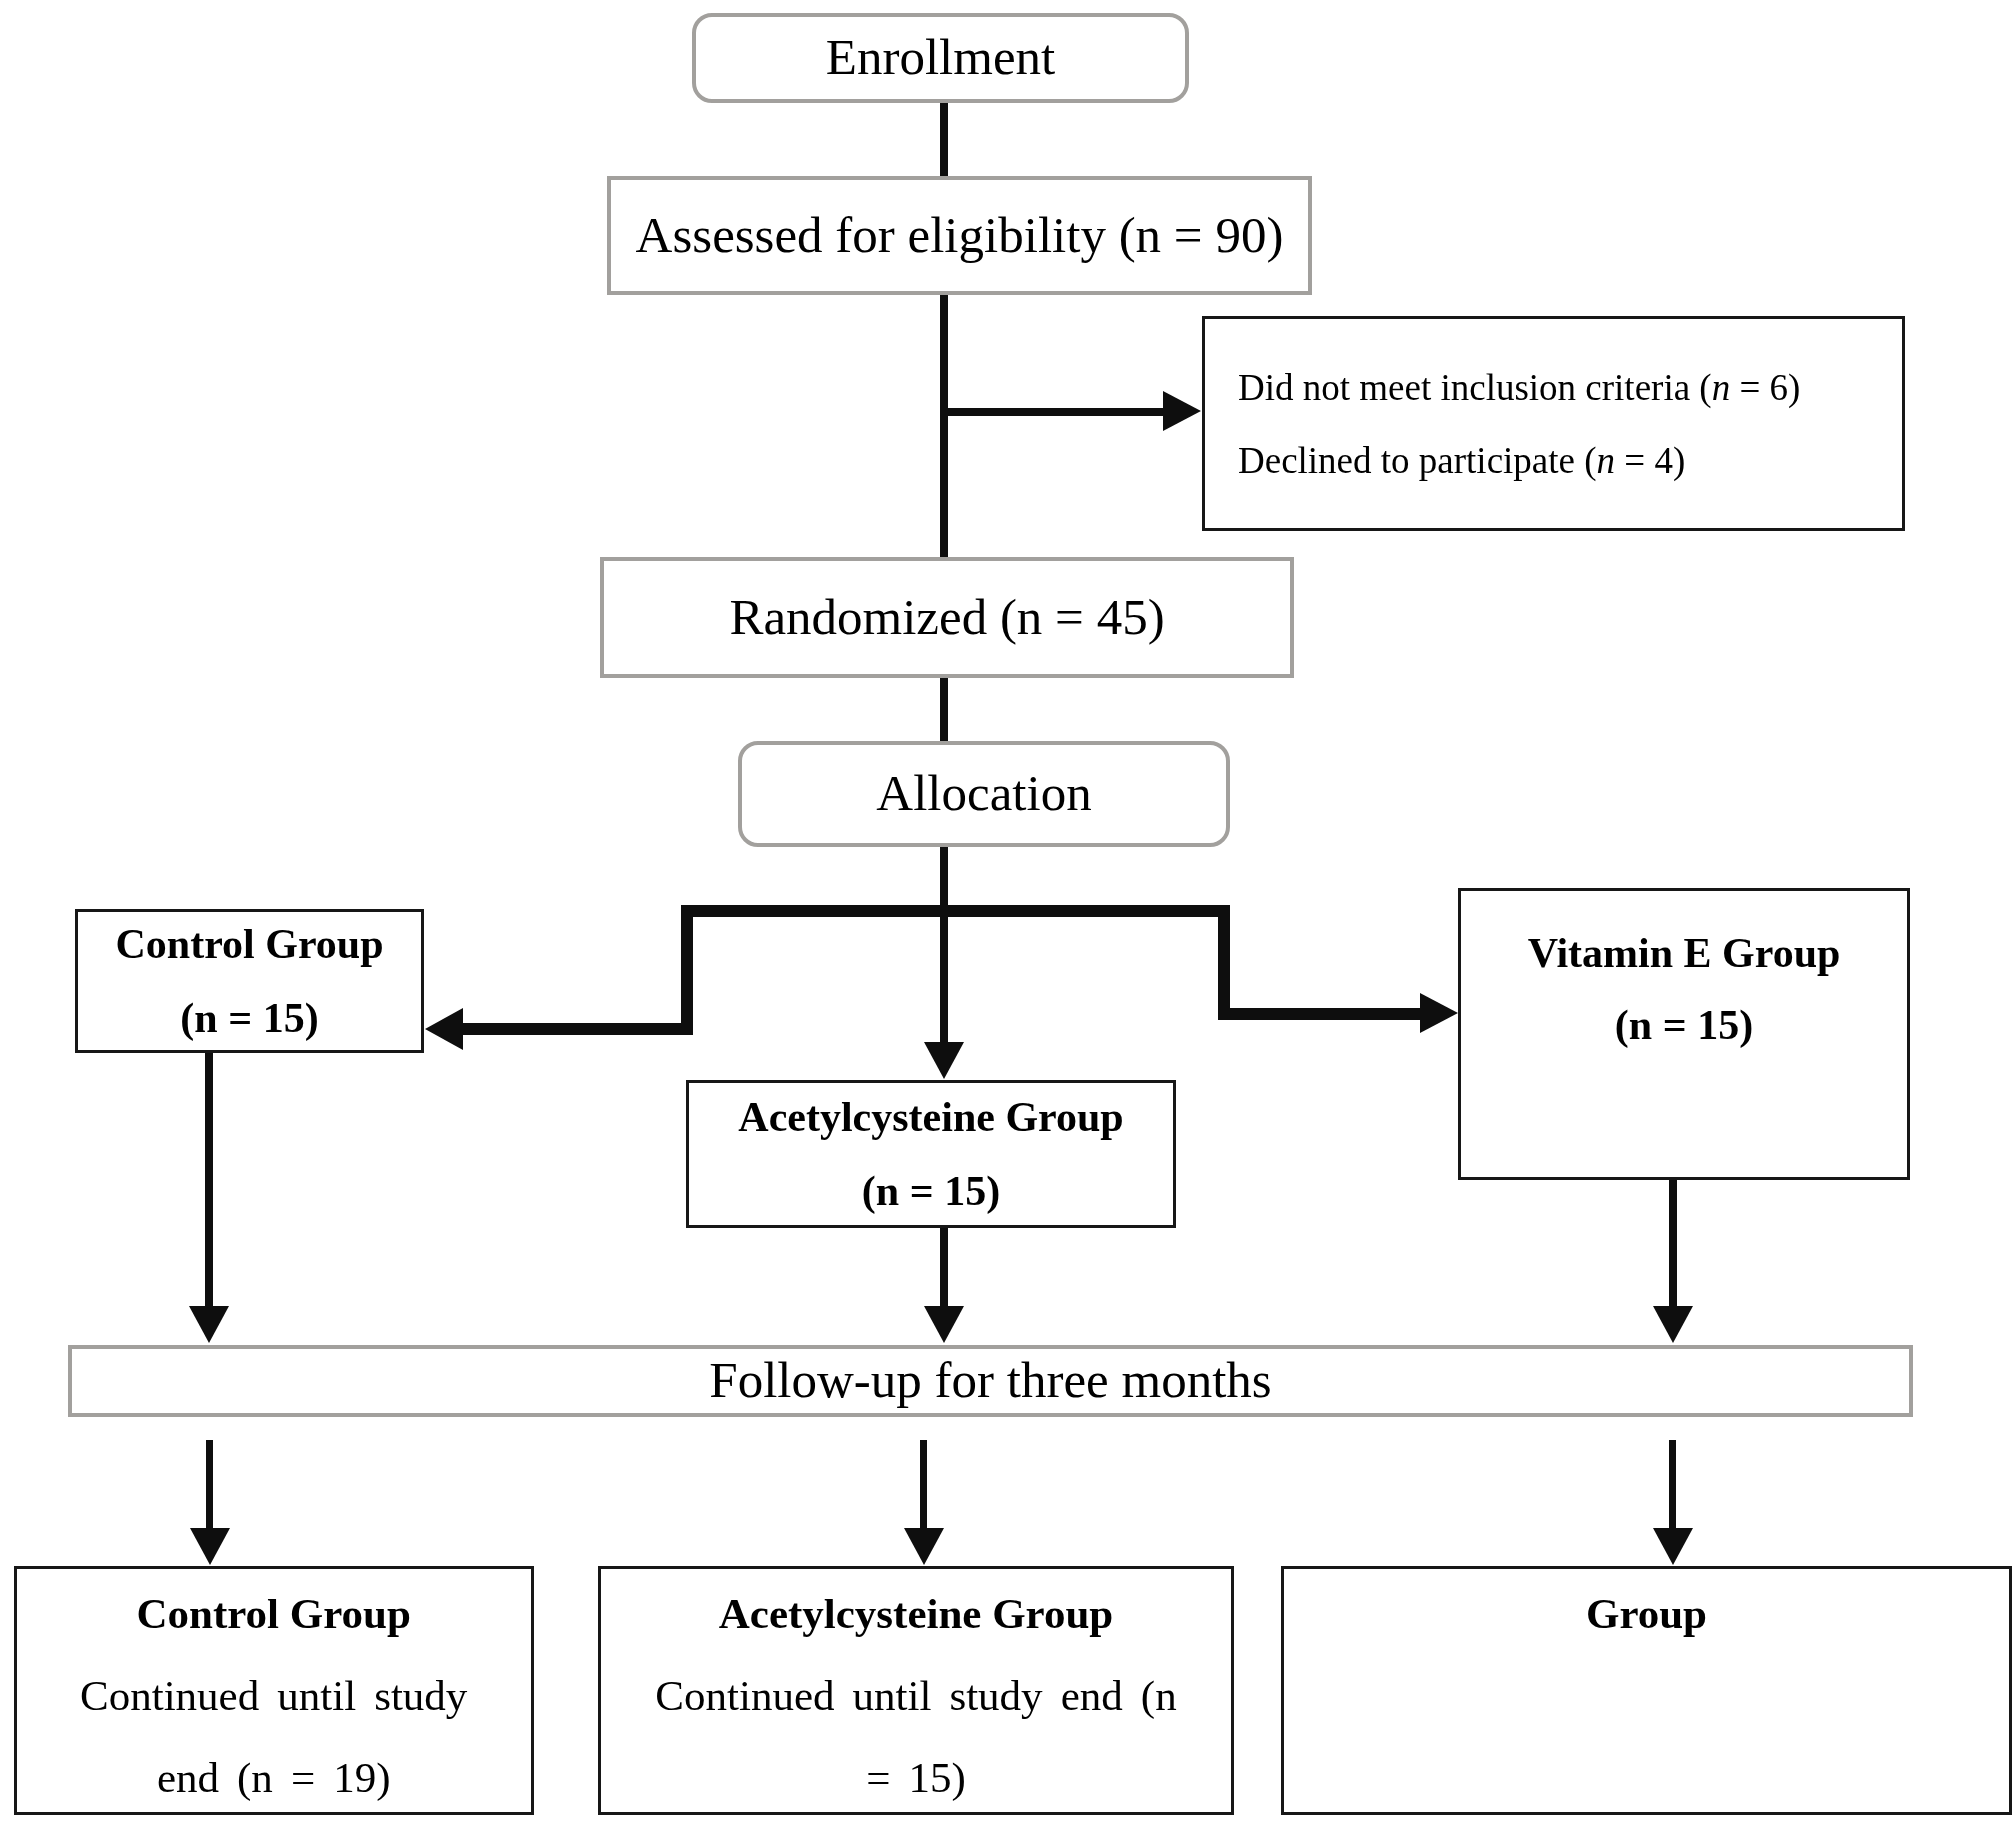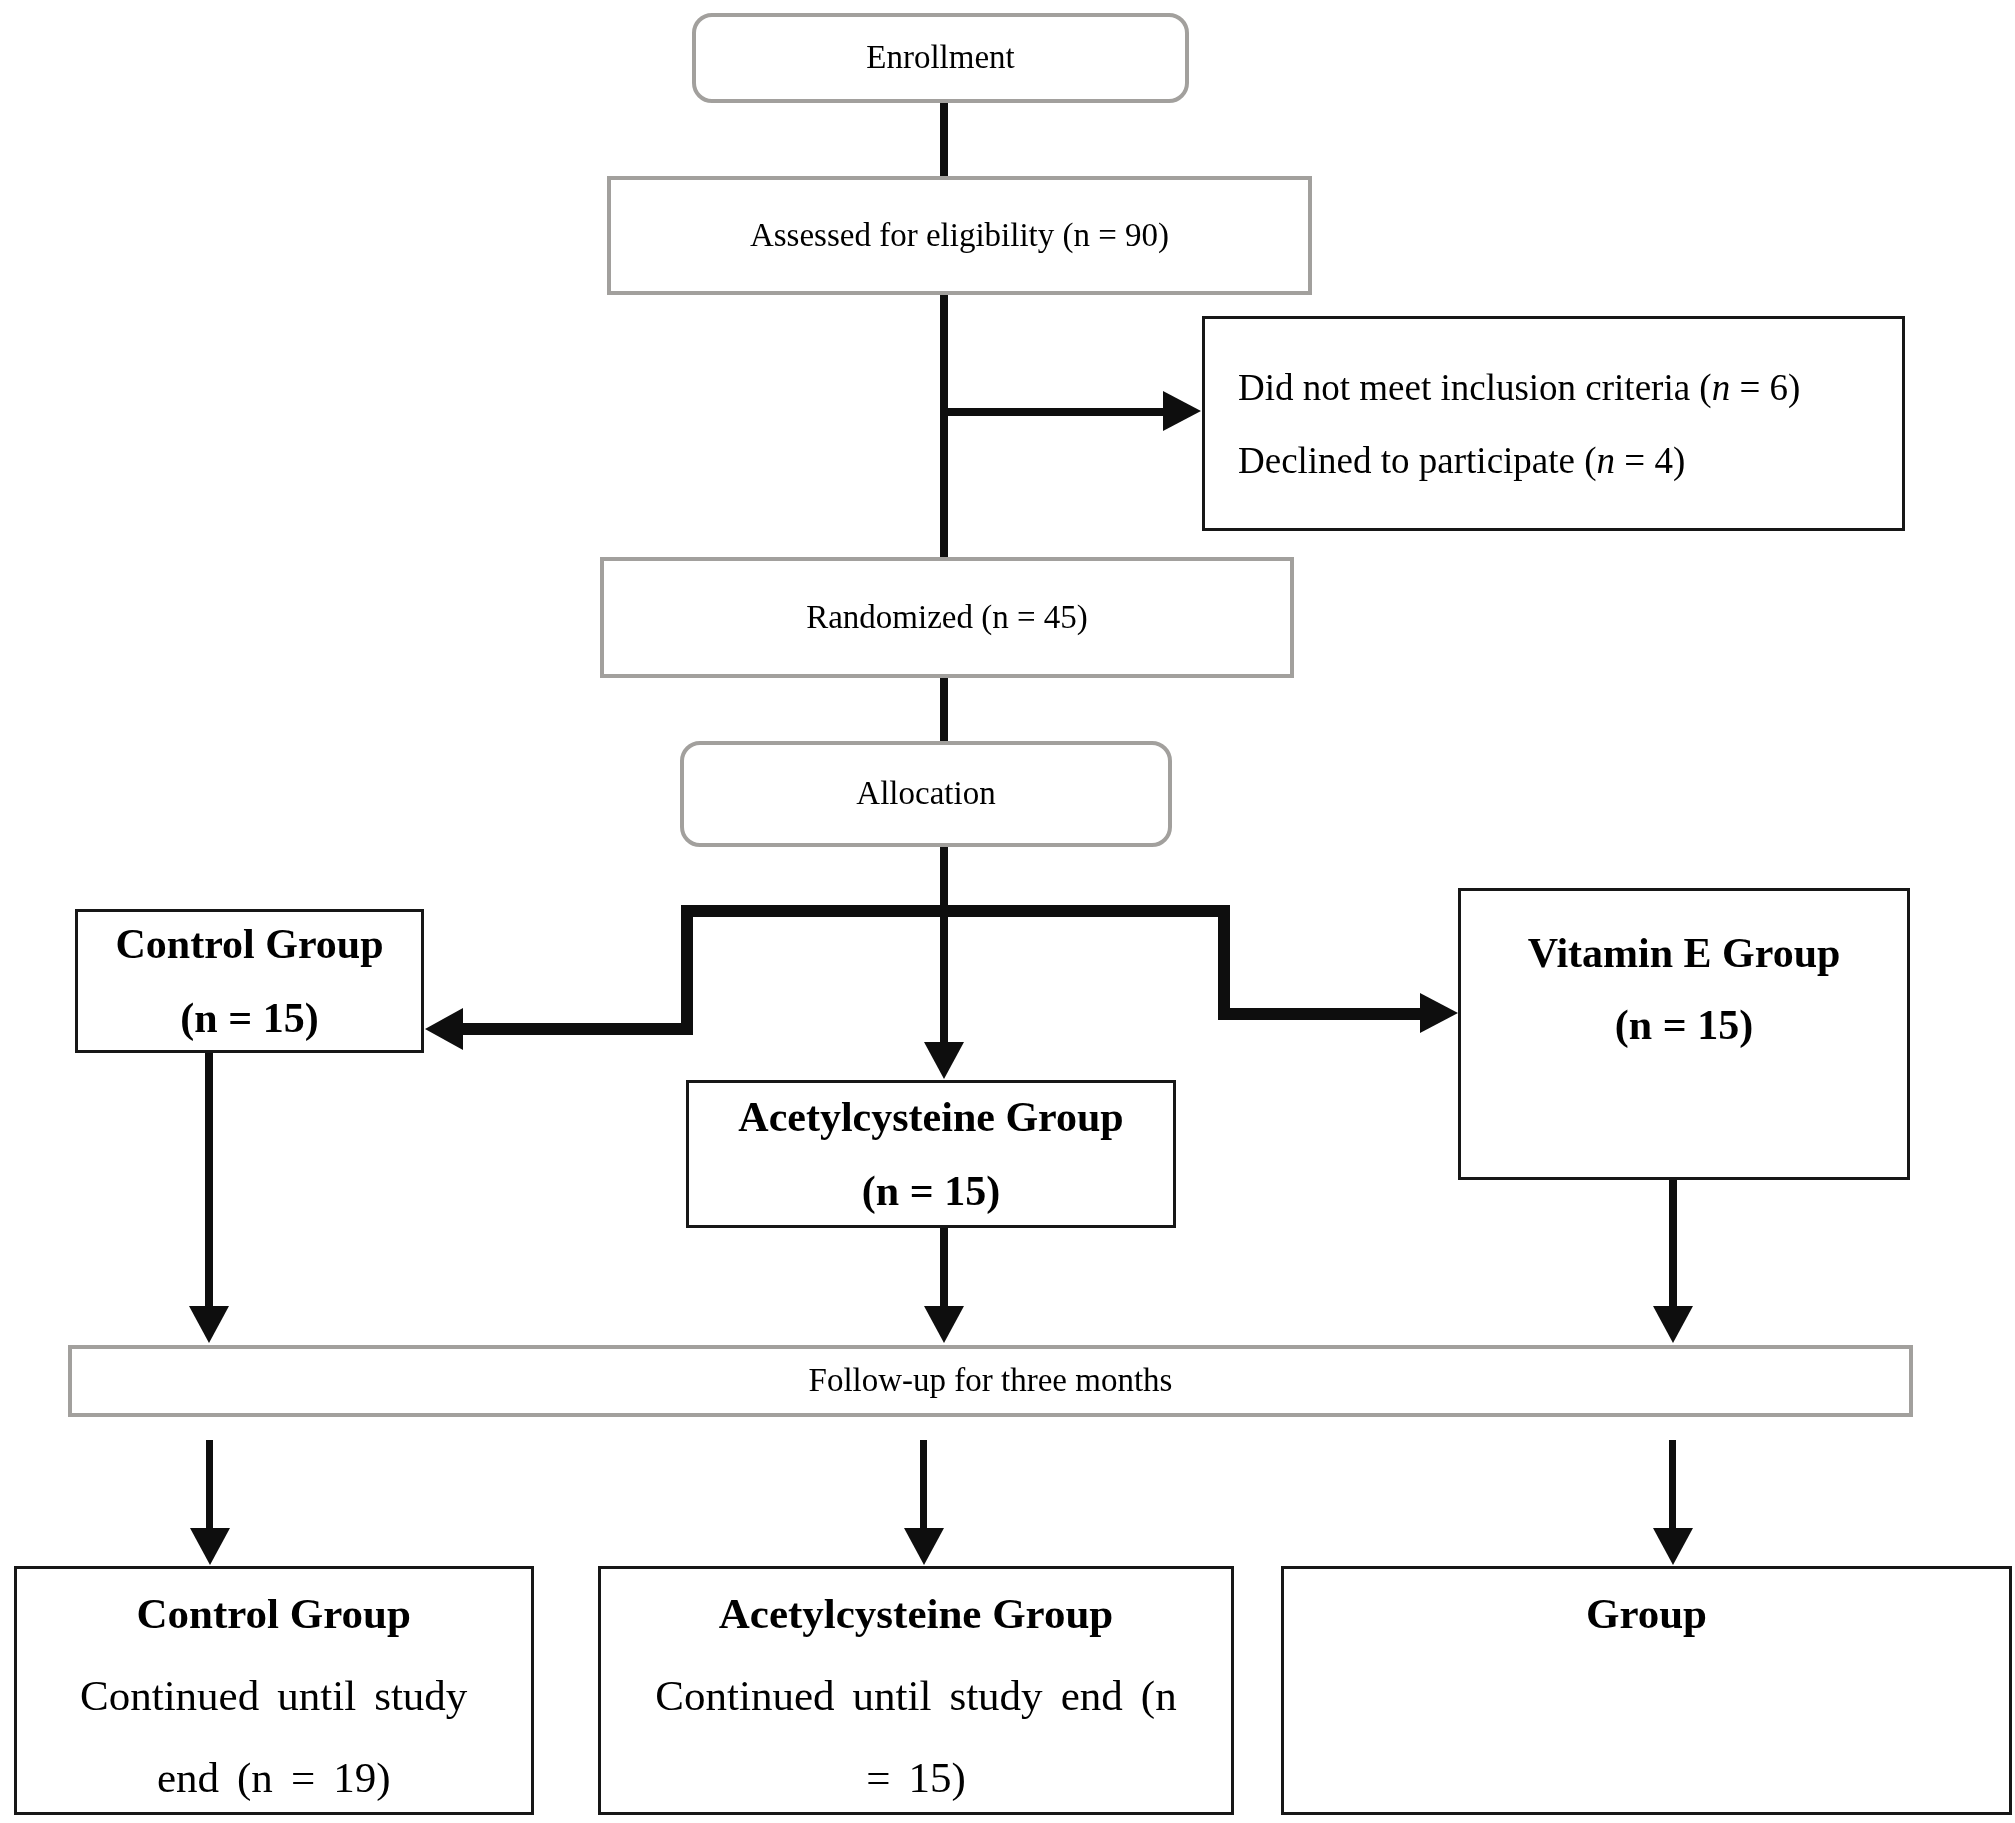--- a/index.html
+++ b/index.html
@@ -18,21 +18,21 @@
     box-sizing: border-box;
     display: flex;
     flex-direction: column;
     align-items: center;
     justify-content: center;
     text-align: center;
   }
   .gray-border  { border: 4.6px solid #a2a09d; }
   .black-border { border: 3.2px solid #171717; }
   .rounded      { border-radius: 20px; border-width: 4.1px; }
-  .t96  { font-size: 33px; line-height: 1.25; }
+  .t96  { font-size: 51px; line-height: 1.25; }
   .t92b { font-size: 42px; font-weight: bold; line-height: 74px; }
   .t81  { font-size: 37px; line-height: 73px; }
   .outcome { font-size: 43px; line-height: 82px; justify-content: flex-start; padding-top: 3.6px; }
   .outcome .title { font-weight: bold; }
   .outcome .body  { word-spacing: 7.3px; }
   .nowrap { white-space: nowrap; }
   .line { position: absolute; background: #0e0e0e; }
   .ah { position: absolute; width: 0; height: 0; }
   .ah-down  { border-left: 20px solid transparent; border-right: 20px solid transparent; border-top: 37px solid #0e0e0e; }
   .ah-right { border-top: 20.5px solid transparent; border-bottom: 20.5px solid transparent; border-left: 38px solid #0e0e0e; }
@@ -93,21 +93,21 @@
 
   <div class="box black-border t81" style="left:1202px; top:316px; width:703px; height:215px; align-items:flex-start; text-align:left; padding-left:33px;">
     <span class="excl-line nowrap"><span>Did not meet inclusion criteria (</span><i>n</i><span> = 6)</span></span>
     <span class="excl-line nowrap"><span>Declined to participate (</span><i>n</i><span> = 4)</span></span>
   </div>
 
   <div class="box gray-border t96" style="left:600px; top:557px; width:694px; height:121px;">
     <span class="nowrap">Randomized (n = 45)</span>
   </div>
 
-  <div class="box gray-border rounded t96" style="left:680px; top:741px; width:492px; height:106px;">
+  <div class="box gray-border rounded t96" style="left:738px; top:741px; width:492px; height:106px;">
     <span>Allocation</span>
   </div>
 
   <div class="box black-border t92b" style="left:75px; top:909px; width:349px; height:144px;">
     <span>Control Group</span>
     <span>(n = 15)</span>
   </div>
 
   <div class="box black-border t92b" style="left:686px; top:1080px; width:490px; height:148px;">
     <span class="nowrap">Acetylcysteine Group</span>

